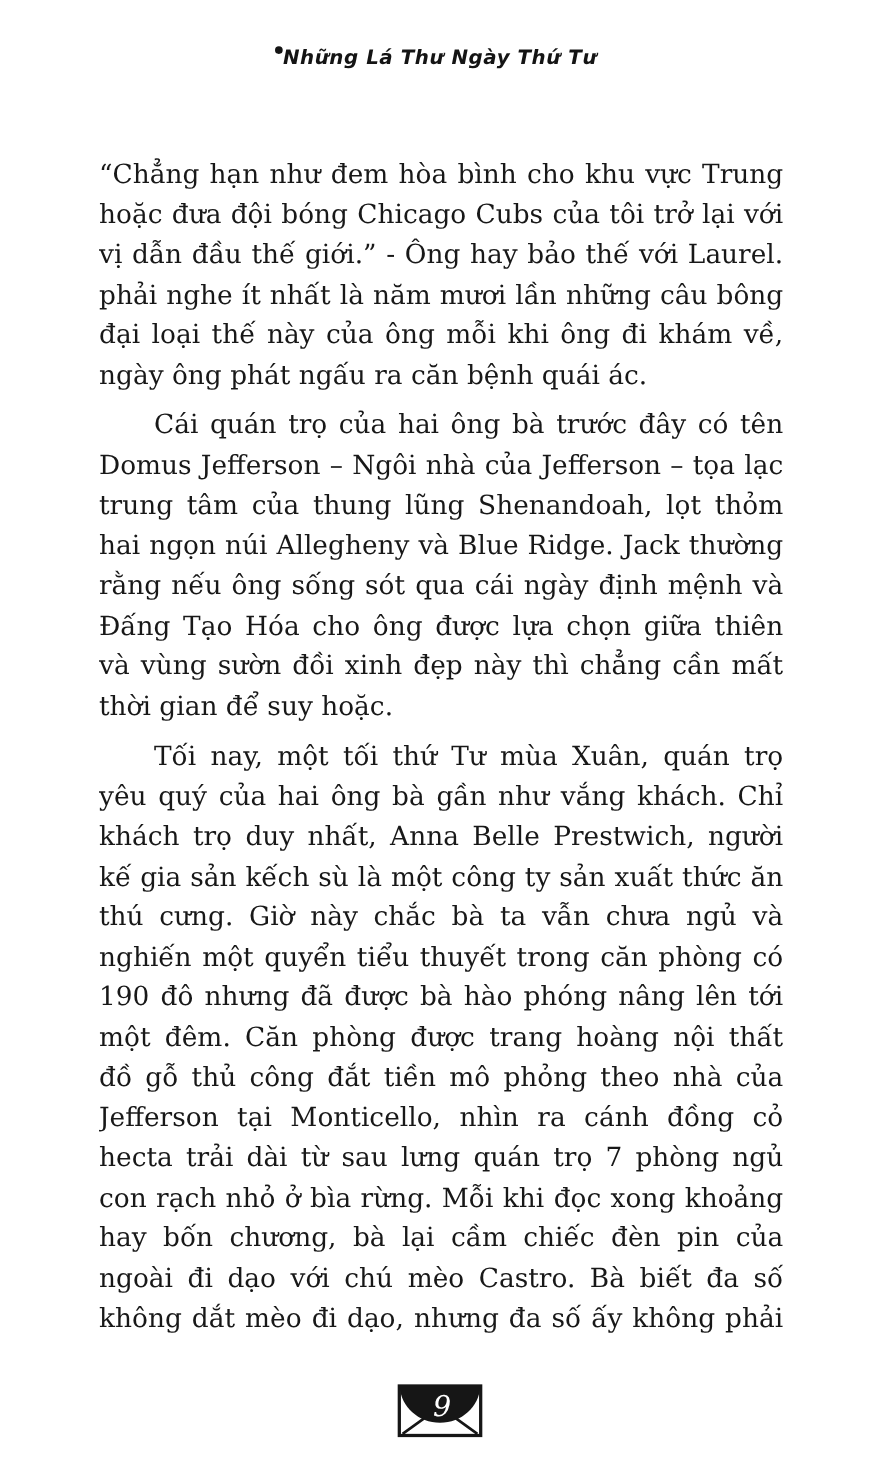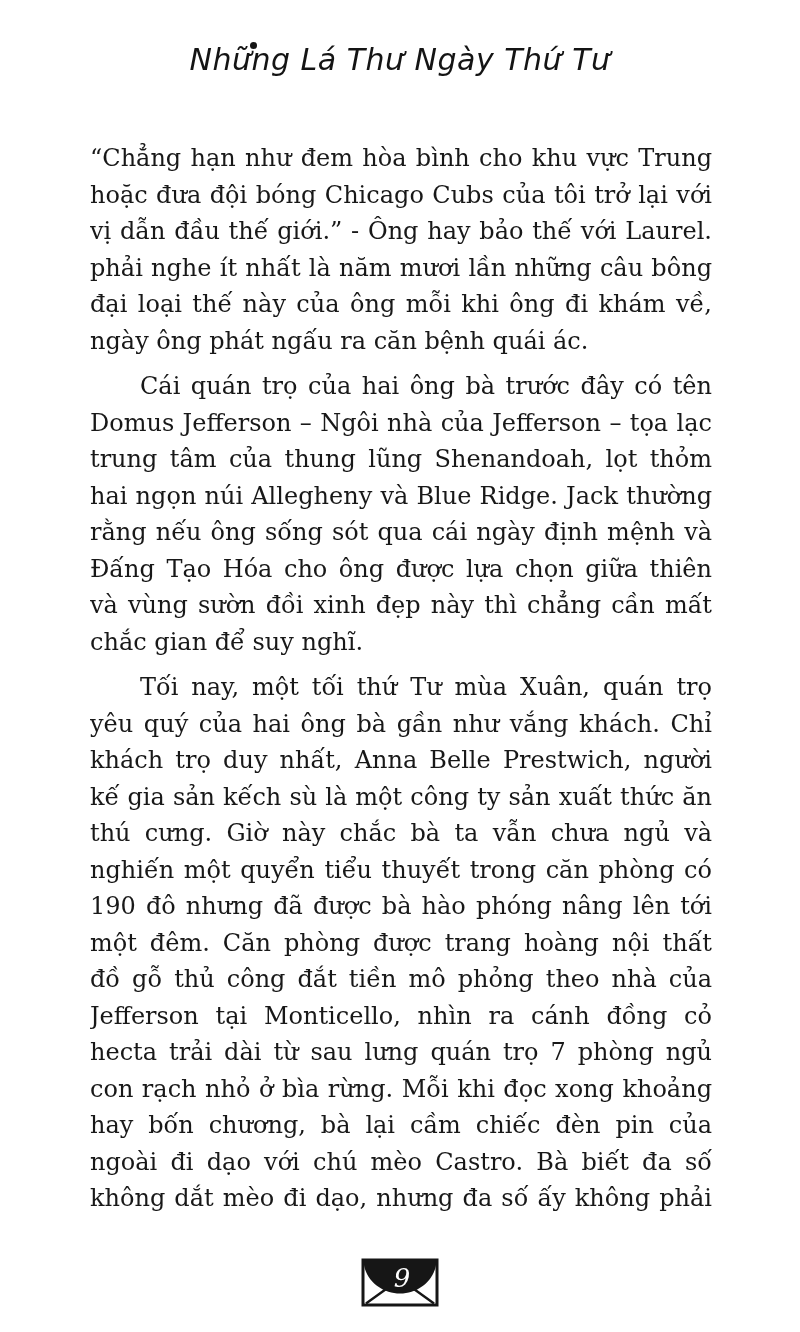--- a/index.html
+++ b/index.html
@@ -19,22 +19,22 @@
   }
   
   .running-header {
     position: absolute;
     top: 42px;
     left: 0;
     width: 100%;
     text-align: center;
     font-family: "DejaVu Sans", sans-serif;
     font-style: italic;
-    font-weight: 400;
-    font-size: 30px;
+    font-weight: 700;
+    font-size: 18px;
     letter-spacing: 0.5px;
     color: #141414;
     white-space: nowrap;
   }
   .ink-dot {
     position: absolute;
     top: 42px;
     left: 250px;
     width: 7px;
     height: 7px;
@@ -99,21 +99,21 @@
         <div class="line flush">ngày ông phát ngấu ra căn bệnh quái ác.</div>
       </div>
       <div class="para">
         <div class="line indent">Cái quán trọ của hai ông bà trước đây có tên là</div>
         <div class="line">Domus Jefferson – Ngôi nhà của Jefferson – tọa lạc tại</div>
         <div class="line">trung tâm của thung lũng Shenandoah, lọt thỏm giữa</div>
         <div class="line">hai ngọn núi Allegheny và Blue Ridge. Jack thường nói</div>
         <div class="line">rằng nếu ông sống sót qua cái ngày định mệnh và nếu</div>
         <div class="line">Đấng Tạo Hóa cho ông được lựa chọn giữa thiên đường</div>
         <div class="line">và vùng sườn đồi xinh đẹp này thì chẳng cần mất nhiều</div>
-        <div class="line flush">chắc gian để suy nghĩ.</div>
+        <div class="line flush">thời gian để suy hoặc.</div>
       </div>
       <div class="para">
         <div class="line indent">Tối nay, một tối thứ Tư mùa Xuân, quán trọ B&amp;B</div>
         <div class="line">yêu quý của hai ông bà gần như vắng khách. Chỉ có một</div>
         <div class="line">khách trọ duy nhất, Anna Belle Prestwich, người thừa</div>
         <div class="line">kế gia sản kếch sù là một công ty sản xuất thức ăn cho</div>
         <div class="line">thú cưng. Giờ này chắc bà ta vẫn chưa ngủ và đang ngấu</div>
         <div class="line">nghiến một quyển tiểu thuyết trong căn phòng có giá</div>
         <div class="line">190 đô nhưng đã được bà hào phóng nâng lên tới 300 đô</div>
         <div class="line">một đêm. Căn phòng được trang hoàng nội thất bằng</div>

